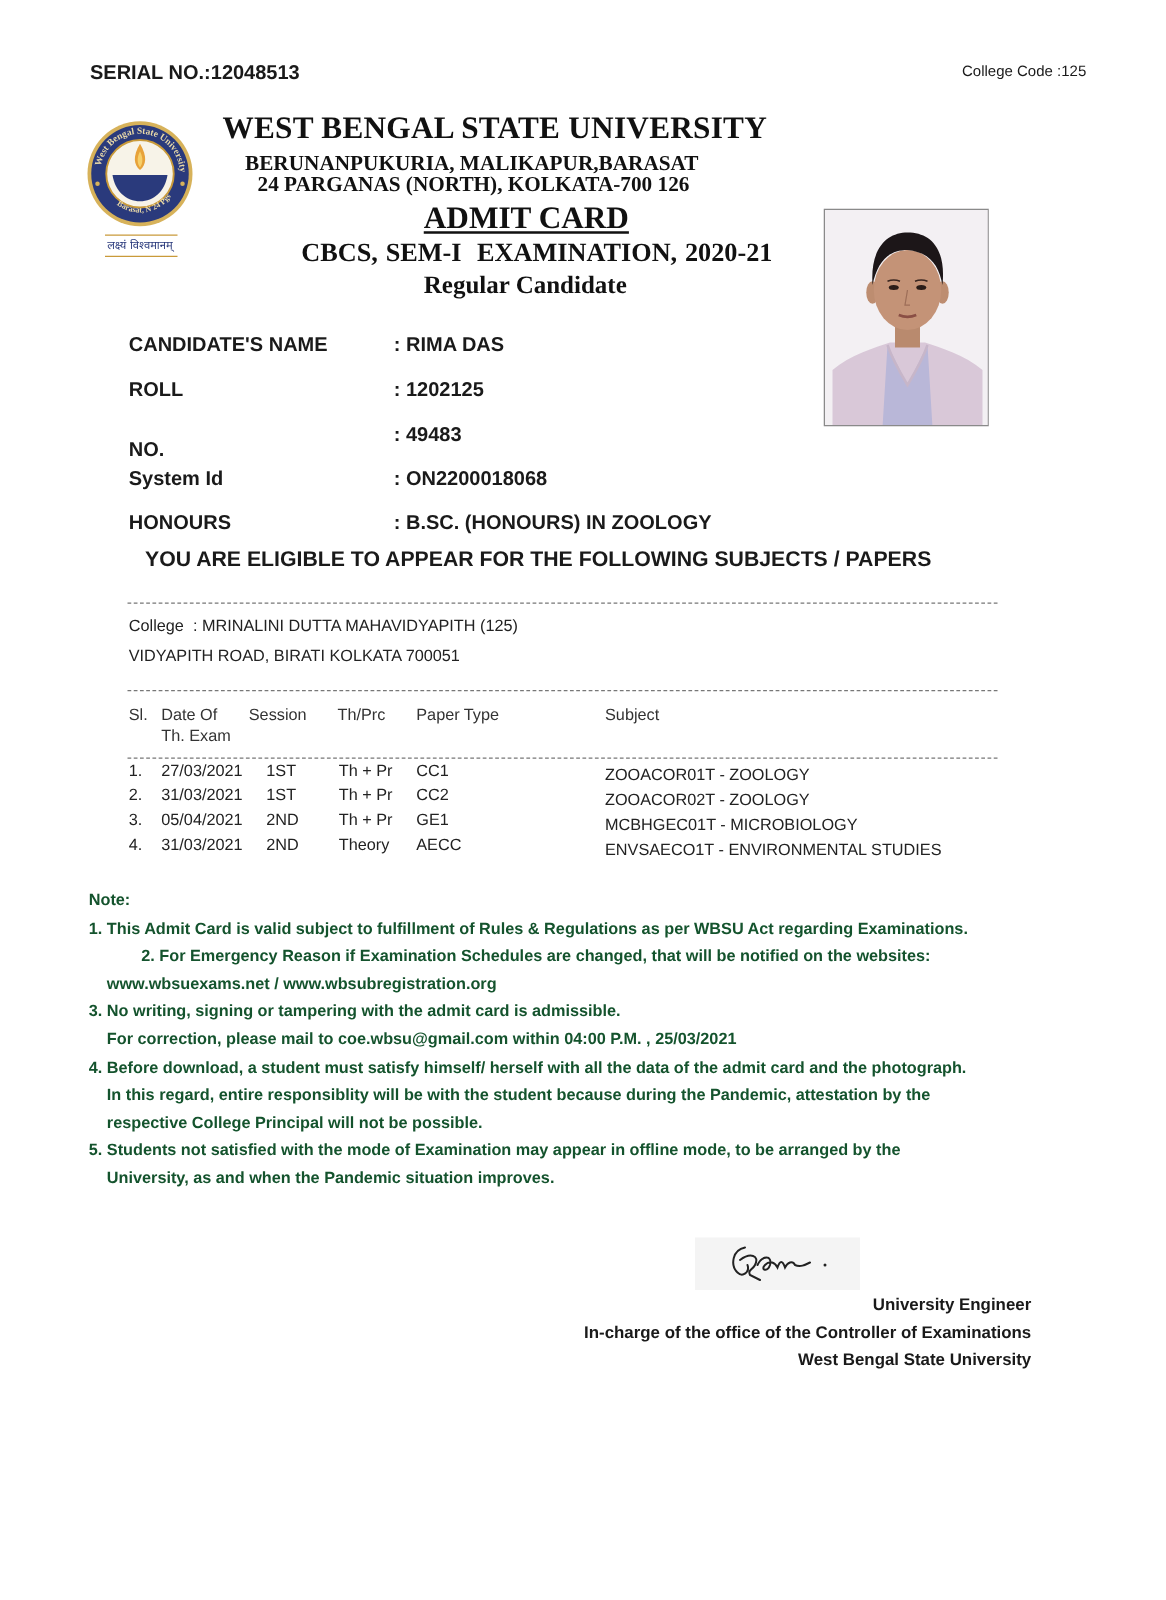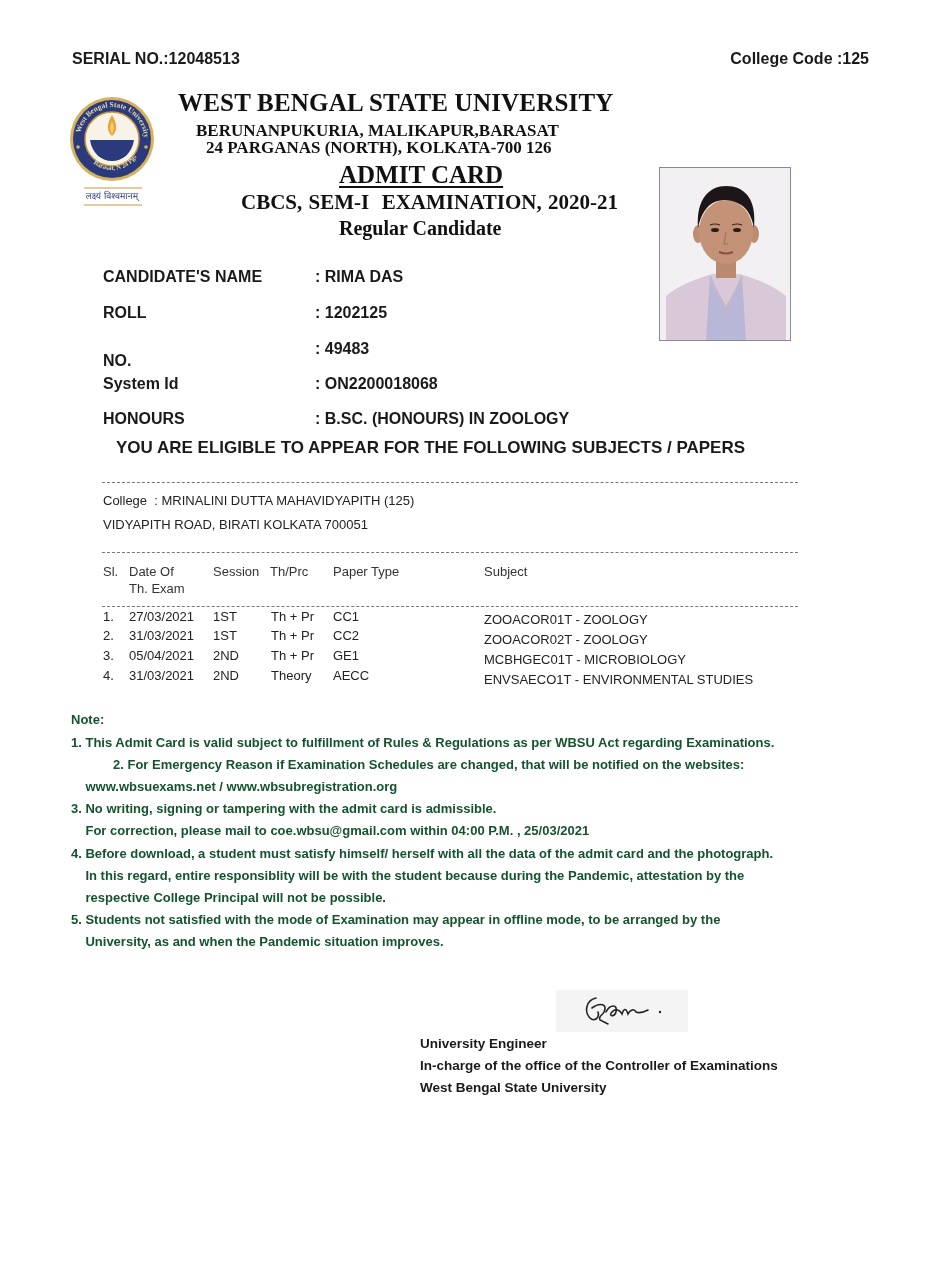--- a/index.html
+++ b/index.html
@@ -1,21 +1,21 @@
 <!DOCTYPE html>
 <html><head>
   <meta charset="utf-8">
   <style>
     * { box-sizing: border-box; margin: 0; padding: 0; }
     html, body { width: 933px; height: 1280px; background: #ffffff; overflow: hidden; }
     body { position: relative; font-family: "Liberation Sans", sans-serif; color: #1a1a1a; }
     .abs { position: absolute; }
 
     .serial { left: 72px; top: 50px; font-size: 16px; font-weight: bold; }
-    .college-code { right: 64px; top: 50px; font-size: 16px; font-weight: bold; }
+    .college-code { right: 64px; top: 50px; font-size: 12px; font-weight: normal; }
 
     .logo { left: 66px; top: 95px; width: 92px; height: 115px; }
 
     .serif { font-family: "Liberation Serif", serif; font-weight: bold; color: #111; }
     .univ-name { left: 178px; top: 89px; font-size: 25px; letter-spacing: 0.2px; }
     .addr1 { left: 196px; top: 121px; font-size: 17px; }
     .addr2 { left: 206px; top: 138px; font-size: 17px; }
     .admit { left: 339px; top: 161px; font-size: 25px; text-decoration: underline; text-underline-offset: 3px; text-decoration-thickness: 2px; }
     .exam { left: 241px; top: 190px; font-size: 21px; word-spacing: 1px; }
     .regular { left: 339px; top: 217px; font-size: 20px; }
@@ -28,21 +28,21 @@
     .eligible { left: 116px; top: 438px; font-size: 17px; font-weight: bold; }
 
     .dash { left: 102px; width: 696px; height: 0; border-top: 1px dashed #777; }
 
     .small { font-size: 13px; color: #222; }
     .th { font-size: 13px; color: #333; }
 
     .notes { left: 71px; font-size: 13px; font-weight: bold; color: #14532d; }
 
     .sig-box { left: 556px; top: 990px; width: 132px; height: 42px; background: #f4f4f4; }
-    .sig-center { left: 420px; width: 405px; text-align: left; font-size: 13.5px; font-weight: bold; }
+    .sig-center { left: 420px; width: 405px; text-align: right; font-size: 13.5px; font-weight: bold; }
   </style>
 </head>
 <body>
 
 <div class="abs serial">SERIAL NO.:12048513</div>
 <div class="abs college-code">College Code :125</div>
 
 <div class="abs logo">
   <svg width="92" height="115" viewBox="0 0 92 115">
     <circle cx="46" cy="44" r="42" fill="#d7b25a"></circle>
@@ -122,21 +122,21 @@
 <div class="abs dash" style="top:482px;"></div>
 <div class="abs small" style="left:103px; top:493px; white-space:pre;">College  : MRINALINI DUTTA MAHAVIDYAPITH (125)</div>
 <div class="abs small" style="left:103px; top:517px;">VIDYAPITH ROAD, BIRATI KOLKATA 700051</div>
 
 <div class="abs dash" style="top:552px;"></div>
 
 <div>
   <div class="abs th" style="left:103px; top:564px;">Sl.</div>
   <div class="abs th" style="left:129px; top:564px;">Date Of</div>
   <div class="abs th" style="left:129px; top:581px;">Th. Exam</div>
-  <div class="abs th" style="left:213px; top:564px;">Session</div>
+  <div class="abs th" style="left:199px; top:564px;">Session</div>
   <div class="abs th" style="left:270px; top:564px;">Th/Prc</div>
   <div class="abs th" style="left:333px; top:564px;">Paper Type</div>
   <div class="abs th" style="left:484px; top:564px;">Subject</div>
 
   <div class="abs dash" style="top:606px;"></div>
 
   <div>
     <div class="abs small" style="left:103px; top:609px;">1.</div>
     <div class="abs small" style="left:129px; top:609px;">27/03/2021</div>
     <div class="abs small" style="left:213px; top:609px;">1ST</div>

